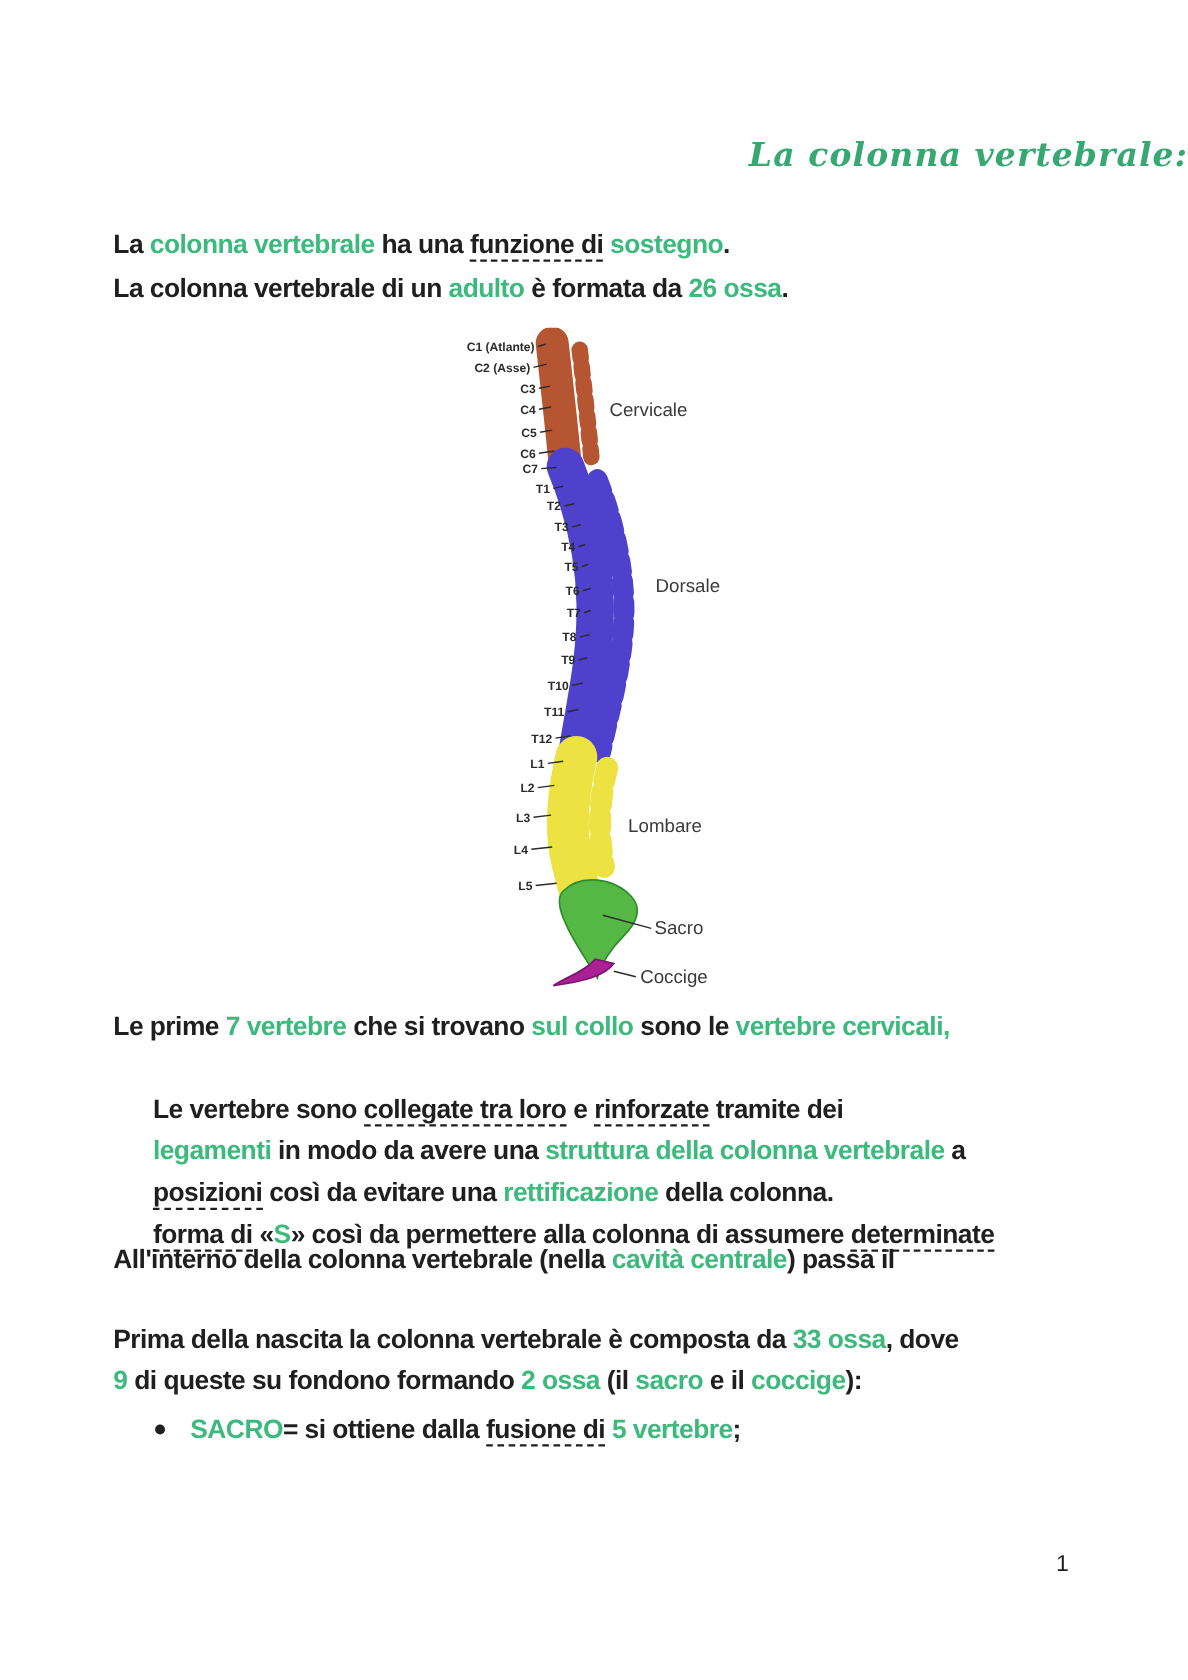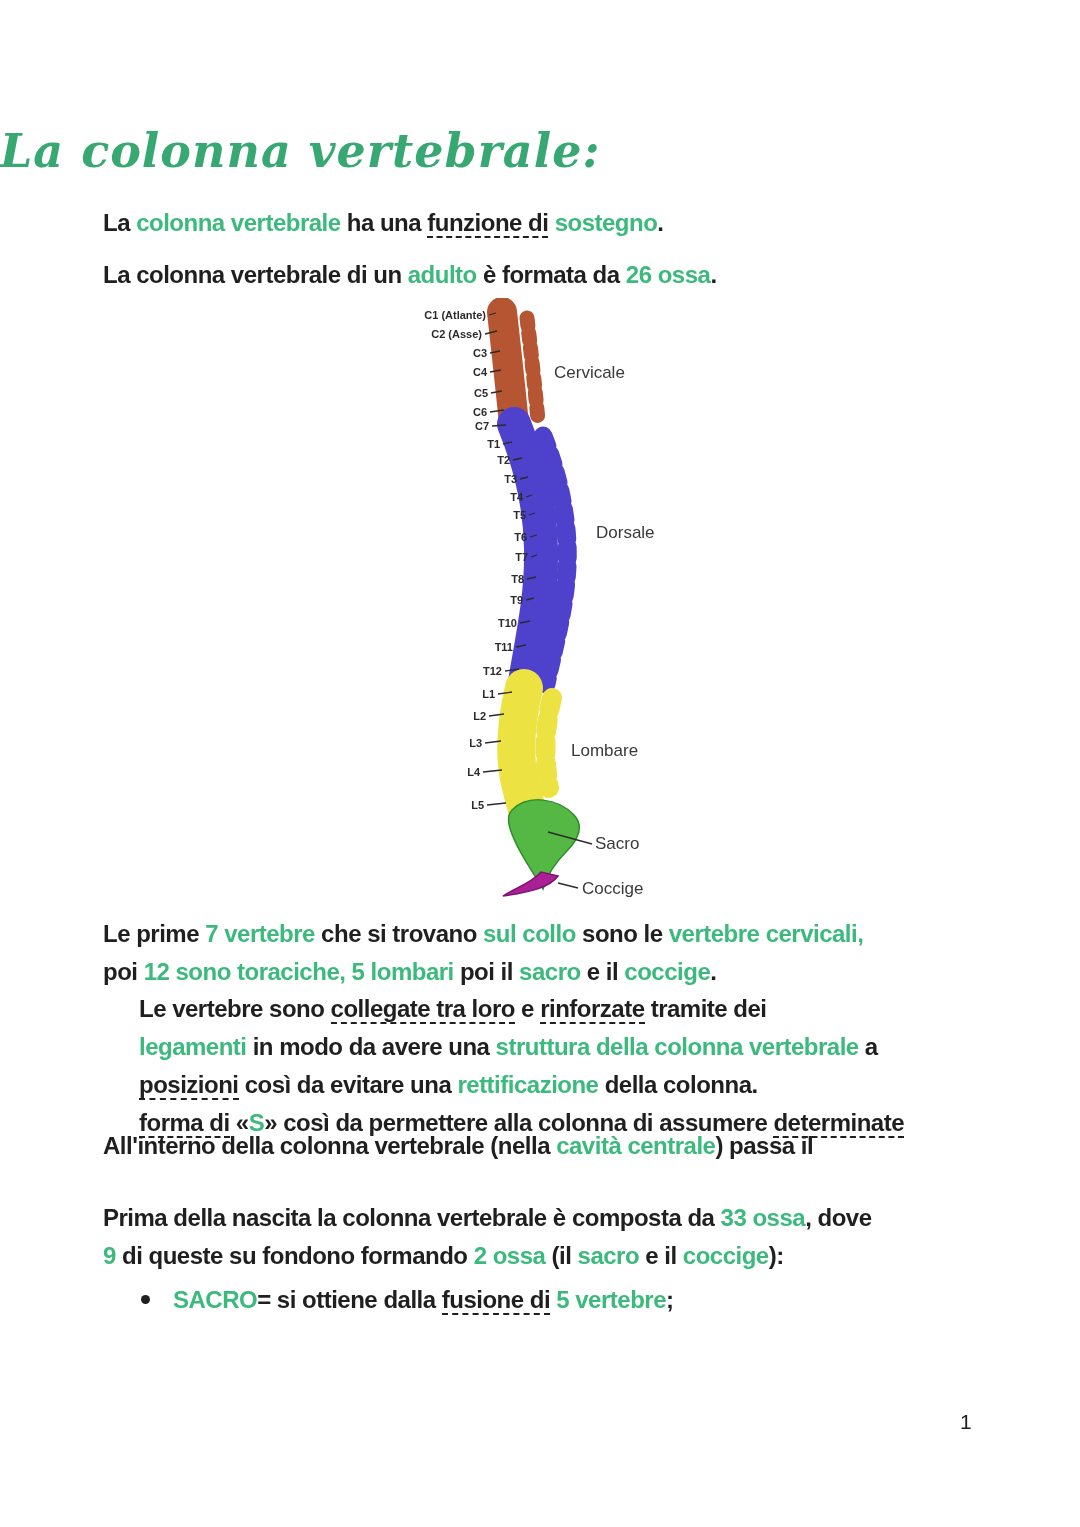--- a/index.html
+++ b/index.html
@@ -1,23 +1,23 @@
 <!DOCTYPE html>
 <html style="--green: #3cb97d; --title-green: #38a873;"><head>
 <meta charset="utf-8">
 <style>
   html, body { margin:0; padding:0; }
   body {
     width:1080px; height:1527px; background:#ffffff; position:relative;
     font-family:"Liberation Sans", sans-serif; overflow:hidden;
   }
   .title {
-    position:absolute; top:124px; left:0; width:1080px; text-align:left;
+    position:absolute; top:124px; left:0; width:1080px; text-align:right;
     font-family:"DejaVu Serif", serif; font-style:italic; font-weight:bold;
-    font-size:46px; letter-spacing:1px; color:var(--title-green,#38a873);
+    font-size:30px; letter-spacing:1px; color:var(--title-green,#38a873);
   }
   .para {
     position:absolute; left:103px; color:#1f1f1f; font-weight:bold;
     font-size:24px; letter-spacing:-0.5px;
   }
   .tline { line-height:38px; white-space:pre; }
   .grn { color:var(--green,#3cb97d); }
   .dash { border-bottom:2.5px dashed #1f1f1f; padding-bottom:0px; }
   .bullets { position:absolute; left:103px; top:1281px; }
   .bullet-row { display:flex; align-items:flex-start; }
@@ -39,26 +39,25 @@
   .col { fill:none; stroke-linecap:round; stroke-linejoin:round; }
 </style>
 </head>
 <body>
 
 <div class="title">La colonna vertebrale:</div>
 
 <div class="para" style="top:204px;">
     <div class="tline"><span>La </span><span class="grn">colonna vertebrale</span><span> ha una </span><span class="dash">funzione di</span><span> </span><span class="grn">sostegno</span><span>.</span></div>
   </div>
-<div class="para" style="top:256px;">
+<div class="para" style="top:244px;">
     <div class="tline"><span>La colonna vertebrale di un </span><span class="grn">adulto</span><span> è formata da </span><span class="grn">26 ossa</span><span>.</span></div>
   </div>
 <div class="para" style="top:915px;">
     <div class="tline"><span>Le prime </span><span class="grn">7 vertebre</span><span> che si trovano </span><span class="grn">sul collo</span><span> sono le </span><span class="grn">vertebre cervicali,</span></div>
-    <div class="tline"><span>poi </span><span class="grn">12 sono toraciche,</span><span> </span><span class="grn">5 lombari</span><span> poi il </span><span class="grn">sacro</span><span> e il </span><span class="grn">coccige</span><span>.</span></div>
   </div>
 <div class="para" style="top:990px;margin-left:36px;">
     <div class="tline"><span>Le vertebre sono </span><span class="dash">collegate tra loro</span><span> e </span><span class="dash">rinforzate</span><span> tramite dei</span></div>
     <div class="tline"><span class="grn">legamenti</span><span> in modo da avere una </span><span class="grn">struttura della colonna vertebrale</span><span> a</span></div>
     <div class="tline"><span class="dash">posizioni</span><span> così da evitare una </span><span class="grn">rettificazione</span><span> della colonna.</span></div>
     <div class="tline"><span class="dash">forma di</span><span> «</span><span class="grn">S</span><span>» così da permettere alla colonna di assumere </span><span class="dash">determinate</span></div>
   </div>
 <div class="para" style="top:1127px;">
     <div class="tline"><span>All'interno della colonna vertebrale (nella </span><span class="grn">cavità centrale</span><span>) passa il</span></div>
   </div>

